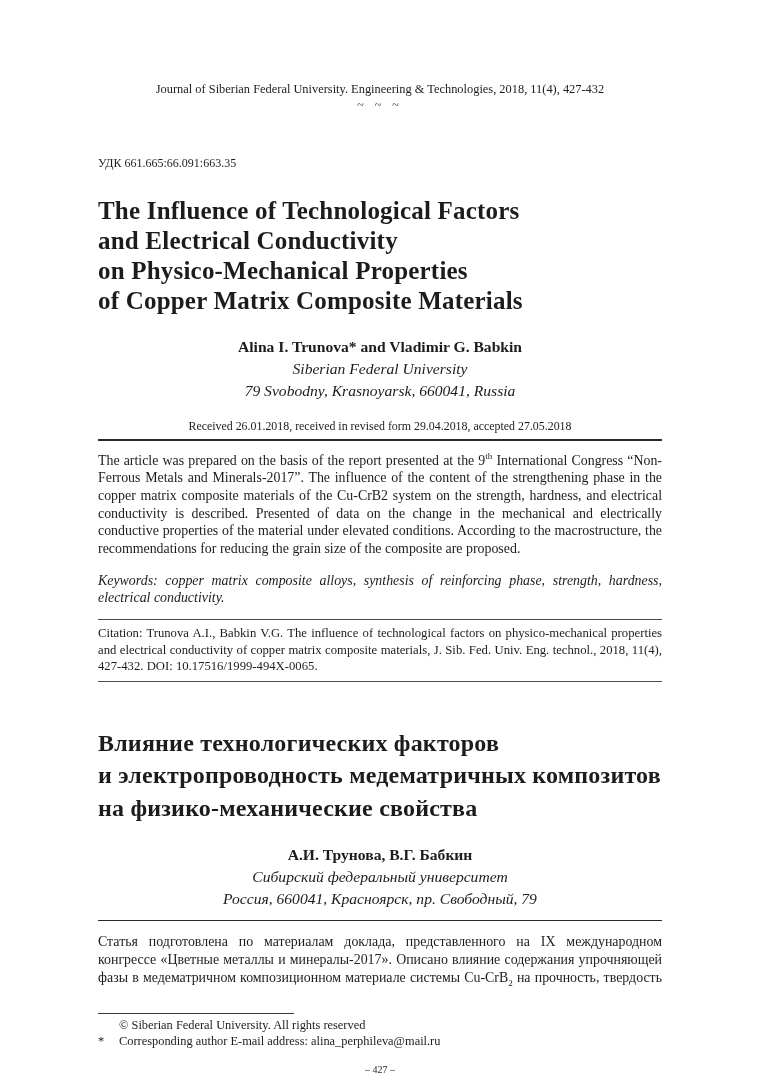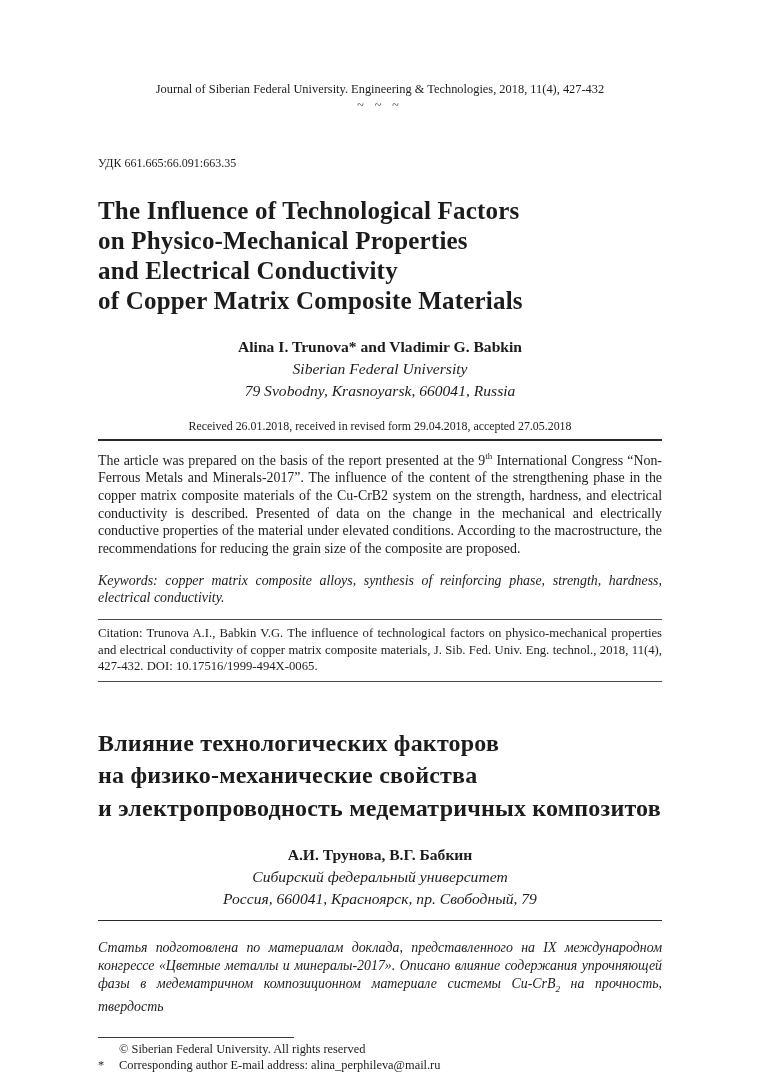--- a/index.html
+++ b/index.html
@@ -107,22 +107,21 @@
     margin-top: 45px;
     font-size: 24px;
     font-weight: bold;
     line-height: 32.5px;
     letter-spacing: 0.2px;
   }
   .rule-ru-top {
     margin-top: 10px;
   }
   .abstract-ru {
-    margin-top: 18px;
-    font-style: italic;
+    margin-top: 12px;
     font-size: 13.9px;
     line-height: 18px;
     text-align: justify;
     text-align-last: justify;
   }
   .abstract-ru sub {
     font-size: 9px;
   }
   .footnote-rule {
     border: none;
@@ -156,22 +155,22 @@
 
 <div class="page">
 
   <div class="journal-header">Journal of Siberian Federal University. Engineering &amp; Technologies, 2018, 11(4), 427-432</div>
   <div class="separator">~ ~ ~</div>
 
   <div class="udk">УДК 661.665:66.091:663.35</div>
 
   <div class="title-en">
     <div>The Influence of Technological Factors</div>
+    <div>and Electrical Conductivity</div>
     <div>on Physico-Mechanical Properties</div>
-    <div>and Electrical Conductivity</div>
     <div>of Copper Matrix Composite Materials</div>
   </div>
 
   <div class="authors-block">
     <div class="authors-line">Alina I. Trunova* and Vladimir G. Babkin</div>
     <div class="affil-line">Siberian Federal University</div>
     <div class="affil-line">79 Svobodny, Krasnoyarsk, 660041, Russia</div>
   </div>
 
   <div class="received">Received 26.01.2018, received in revised form 29.04.2018, accepted 27.05.2018</div>
@@ -180,22 +179,22 @@
   <p class="abstract-en"><span>The article was prepared on the basis of the report presented at the 9</span><sup>th</sup><span> International Congress “Non-Ferrous Metals and Minerals-2017”. The influence of the content of the strengthening phase in the copper matrix composite materials of the Cu-CrB2 system on the strength, hardness, and electrical conductivity is described. Presented of data on the change in the mechanical and electrically conductive properties of the material under elevated conditions. According to the macrostructure, the recommendations for reducing the grain size of the composite are proposed.</span></p>
 
   <p class="keywords">Keywords: copper matrix composite alloys, synthesis of reinforcing phase, strength, hardness, electrical conductivity.</p>
 
   <hr class="rule-thin">
   <p class="citation">Citation: Trunova A.I., Babkin V.G. The influence of technological factors on physico-mechanical properties and electrical conductivity of copper matrix composite materials, J. Sib. Fed. Univ. Eng. technol., 2018, 11(4), 427-432. DOI: 10.17516/1999-494X-0065.</p>
   <hr class="rule-thin">
 
   <div class="title-ru">
     <div>Влияние технологических факторов</div>
+    <div>и электропроводность медематричных композитов</div>
     <div>на физико-механические свойства</div>
-    <div>и электропроводность медематричных композитов</div>
   </div>
 
   <div class="authors-block">
     <div class="authors-line">А.И. Трунова, В.Г. Бабкин</div>
     <div class="affil-line">Сибирский федеральный университет</div>
     <div class="affil-line">Россия, 660041, Красноярск, пр. Свободный, 79</div>
   </div>
 
   <hr class="rule-med rule-ru-top">
 

